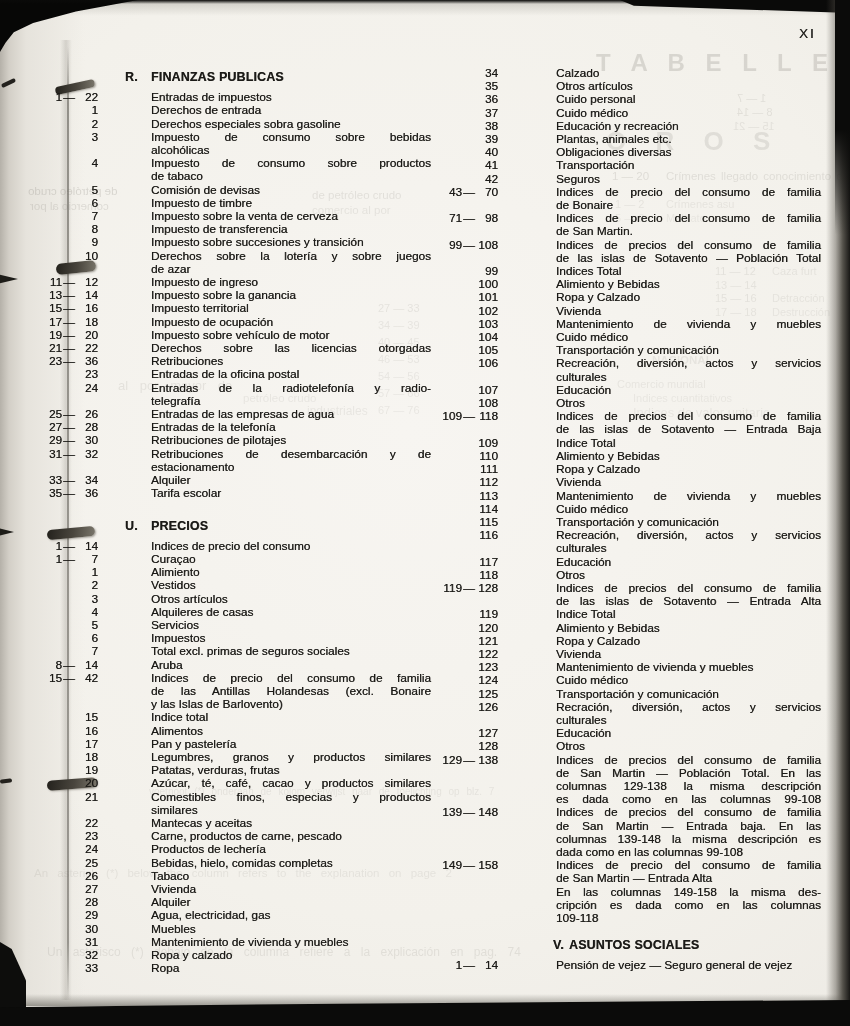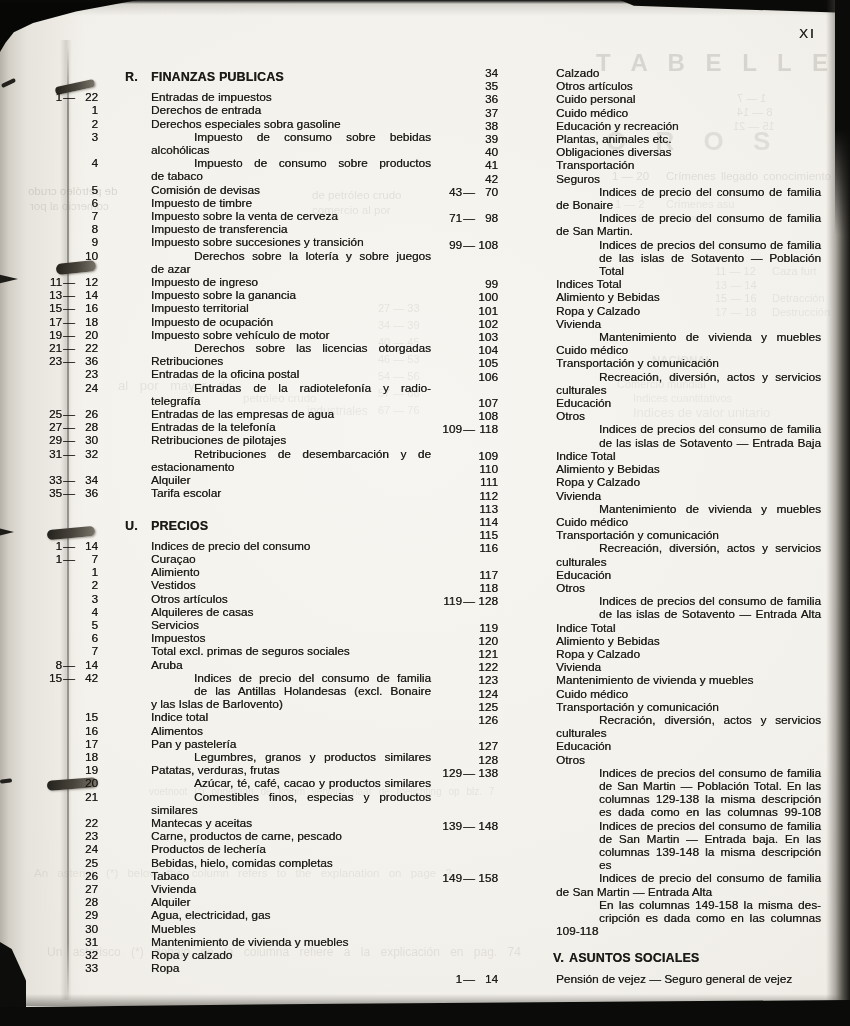--- a/index.html
+++ b/index.html
@@ -38,21 +38,21 @@
   .gcol{position:absolute;color:#1b1a17;text-shadow:0.3px 0 0 rgba(25,24,20,.75);}
   #col-left{left:36px;top:71px;width:395px;}
   #col-right{left:436px;top:67px;width:385px;}
   .row{display:flex;align-items:flex-start;line-height:13.2px;font-size:11.8px;}
   .ns{width:26px;text-align:right;flex:none;white-space:nowrap;}
   .sep{width:14px;text-align:center;flex:none;}
   .ne{width:22px;text-align:right;flex:none;white-space:nowrap;}
   .desc{flex:1;padding-left:53px;min-width:0;}
   #col-right .desc{padding-left:58px;}
   .dline{min-height:13.2px;}
-  .dline.jl{text-align:justify;text-align-last:justify;margin-left:43px;}
+  .dline.jl{text-align:justify;text-align-last:justify;}
   .heading{font-weight:bold;font-size:12.4px;line-height:13.2px;letter-spacing:.2px;
            display:flex;margin-bottom:7px;padding-left:89px;}
   .h-letter{width:26px;flex:none;}
   .h-title{flex:1;}
   #col-right .heading{padding-left:117px;}
   #col-right .h-letter{width:16px;}
   #page-number{position:absolute;left:799px;top:26px;font-size:13.5px;letter-spacing:2px;
            color:#242320;text-shadow:.3px 0 0 rgba(30,30,25,.8);}
   
   .ghost{position:absolute;color:#6e6a62;white-space:nowrap;}
@@ -970,20 +970,21 @@
         </span>
       </div>
       <div class="row">
         <span class="ns">139</span>
         <span class="sep">—</span>
         <span class="ne">148</span>
         <span class="desc">
           <div class="dline jl">Indices de precios del consumo de familia</div>
           <div class="dline jl">de San Martin — Entrada baja. En las</div>
           <div class="dline jl">columnas 139-148 la misma descripción es</div>
+          <div class="dline">dada como en las columnas 99-108</div>
         </span>
       </div>
       <div class="row">
         <span class="ns">149</span>
         <span class="sep">—</span>
         <span class="ne">158</span>
         <span class="desc">
           <div class="dline jl">Indices de precio del consumo de familia</div>
           <div class="dline">de San Martin — Entrada Alta</div>
           <div class="dline jl">En las columnas 149-158 la misma des-</div>

